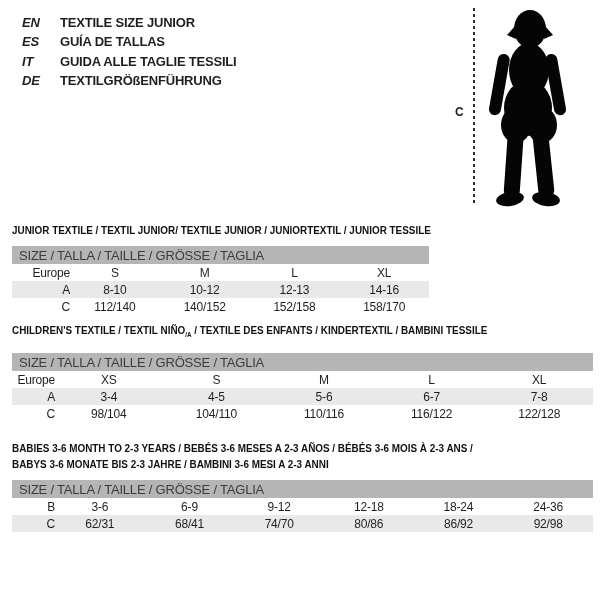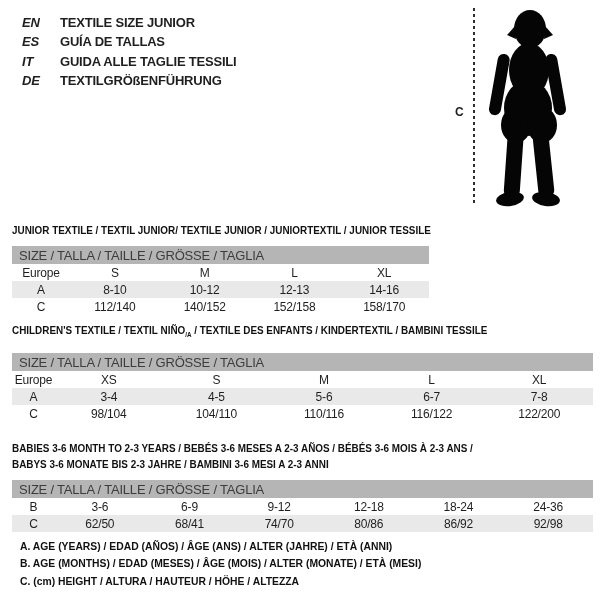--- a/index.html
+++ b/index.html
@@ -32,21 +32,21 @@
   .tbl-title sub{font-size:7px;}
   table.size-table{width:100%;border-collapse:collapse;table-layout:fixed;}
   table.size-table td{padding:0;vertical-align:middle;font-size:12px;letter-spacing:-0.2px;}
   tr.hdr-row{height:18px;}
   tr.hdr-row td{
     background:var(--hdr-bg,#b5b5b5);color:var(--hdr-ink,#3c3c3c);
     font-size:13px;padding-left:7px;margin-left:24px;
   }
   tr.data-row{height:17px;}
   tr.data-row.shaded{background:var(--alt-bg,#e9e9e9);}
-  td.lbl{text-align:center;padding-left:8px;}
+  td.lbl{text-align:right;padding-left:8px;}
   td.val{text-align:center;}
   
   .legend{position:absolute;left:20px;top:538px;}
   .legend-line{
     font-size:11.5px;font-weight:bold;line-height:17.4px;white-space:nowrap;
     transform:scaleX(0.9);transform-origin:0 0;color:var(--title-ink,#111);
   }
 </style>
 </head>
 <body>
@@ -159,21 +159,21 @@
             <td class="val">5-6</td>
             <td class="val">6-7</td>
             <td class="val">7-8</td>
           </tr>
           <tr class="data-row">
             <td class="lbl">C</td>
             <td class="val">98/104</td>
             <td class="val">104/110</td>
             <td class="val">110/116</td>
             <td class="val">116/122</td>
-            <td class="val">122/200</td>
+            <td class="val">122/128</td>
           </tr>
         </tbody>
       </table>
   </section>
 
   <section class="table-block" id="tb2">
     <div class="tbl-title">
         <div><span>BABIES 3-6 MONTH TO 2-3 YEARS / BEBÉS 3-6 MESES A 2-3 AÑOS / BÉBÉS 3-6 MOIS À 2-3 ANS /</span></div>
         <div><span>BABYS 3-6 MONATE BIS 2-3 JAHRE / BAMBINI 3-6 MESI A 2-3 ANNI</span></div>
       </div>
@@ -195,30 +195,25 @@
             <td class="lbl">B</td>
             <td class="val">3-6</td>
             <td class="val">6-9</td>
             <td class="val">9-12</td>
             <td class="val">12-18</td>
             <td class="val">18-24</td>
             <td class="val">24-36</td>
           </tr>
           <tr class="data-row shaded">
             <td class="lbl">C</td>
-            <td class="val">62/50</td>
+            <td class="val">62/31</td>
             <td class="val">68/41</td>
             <td class="val">74/70</td>
             <td class="val">80/86</td>
             <td class="val">86/92</td>
             <td class="val">92/98</td>
           </tr>
         </tbody>
       </table>
   </section>
 
-  <div class="legend">
-    <div class="legend-line">A. AGE (YEARS) / EDAD (AÑOS) / ÂGE (ANS) / ALTER (JAHRE) / ETÀ (ANNI)</div>
-    <div class="legend-line">B. AGE (MONTHS) / EDAD (MESES) / ÂGE (MOIS) / ALTER (MONATE) / ETÀ (MESI)</div>
-    <div class="legend-line">C. (cm) HEIGHT / ALTURA / HAUTEUR / HÖHE / ALTEZZA</div>
-  </div>
 
 </div>
 
 </body></html>

